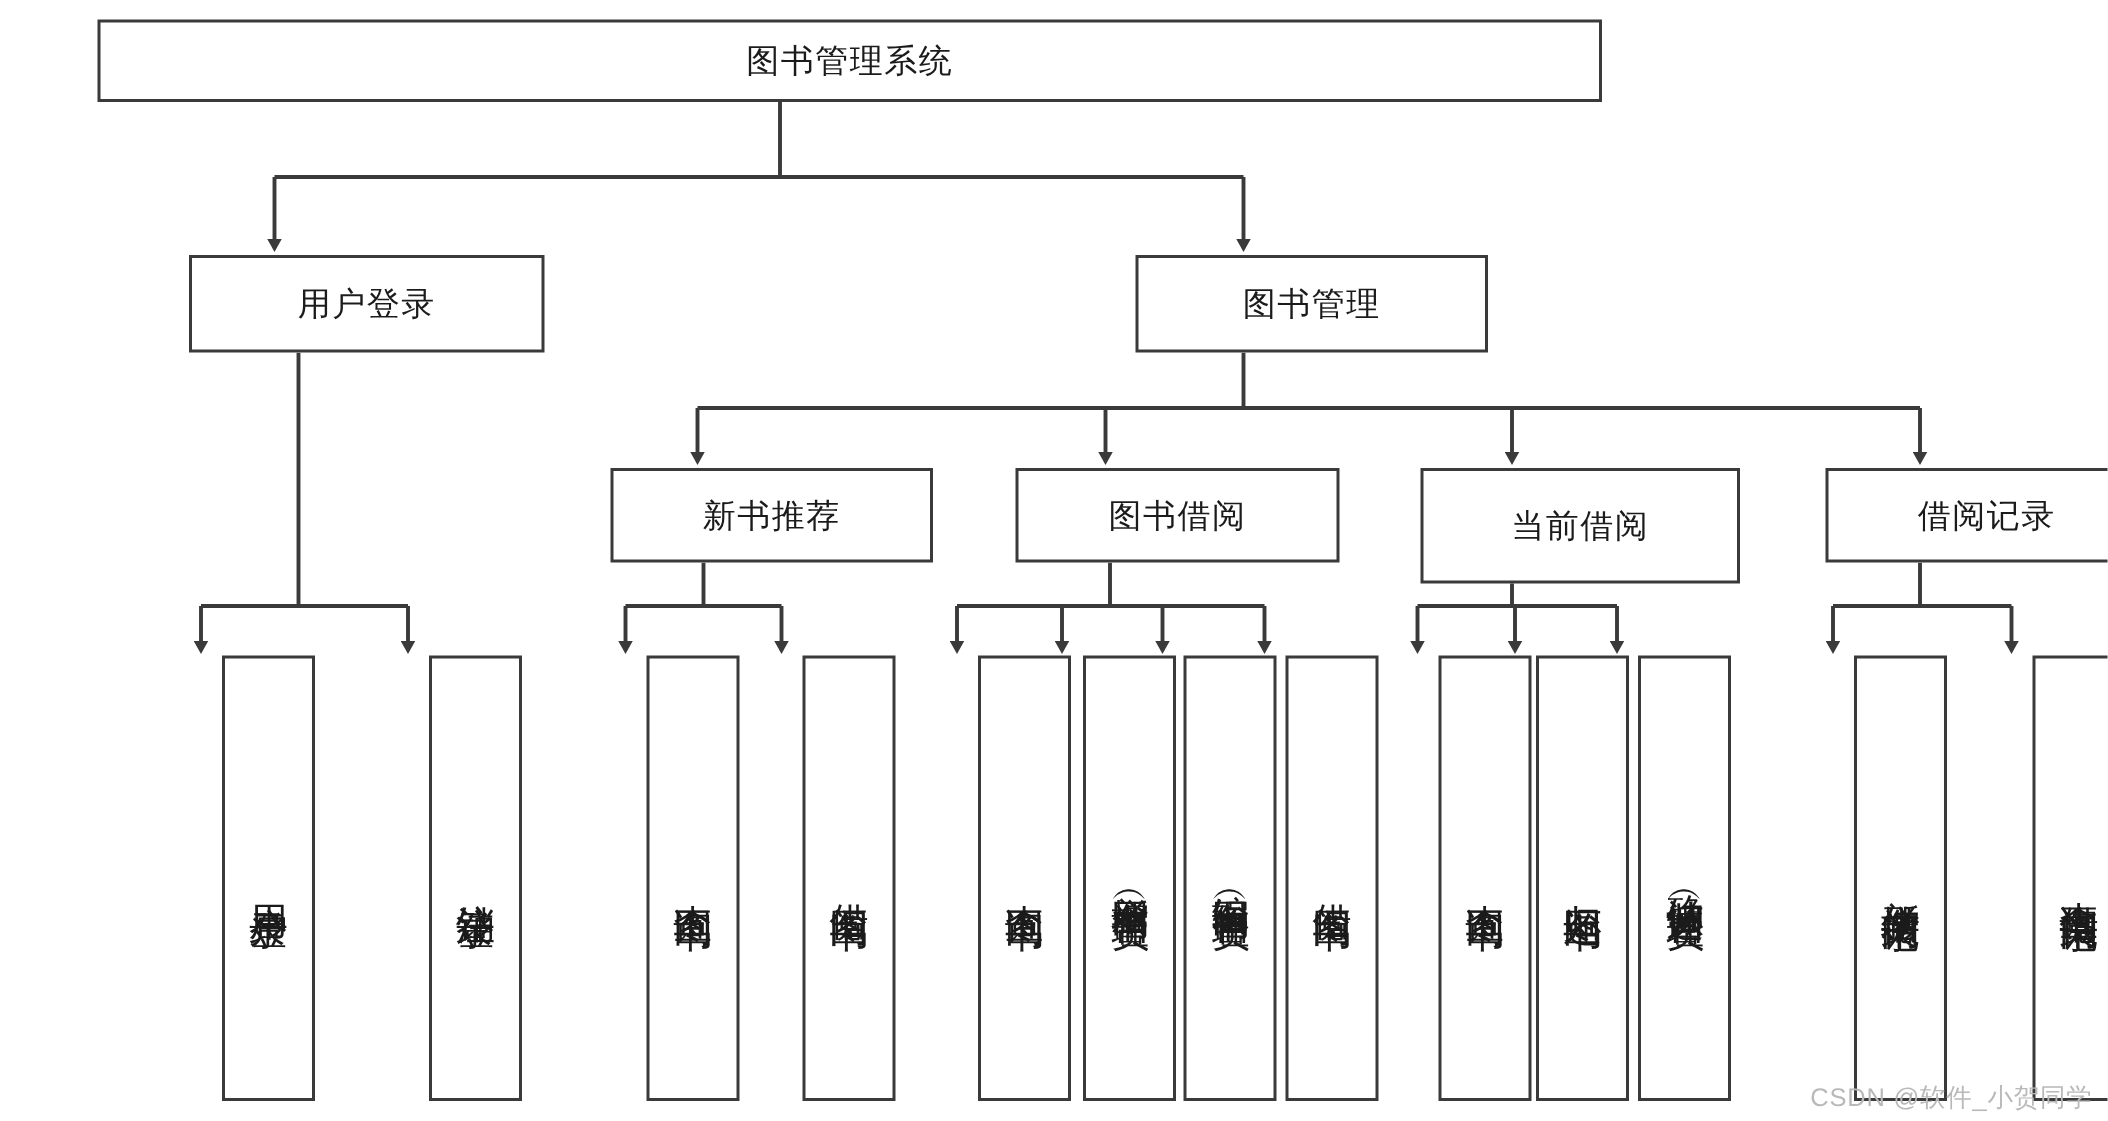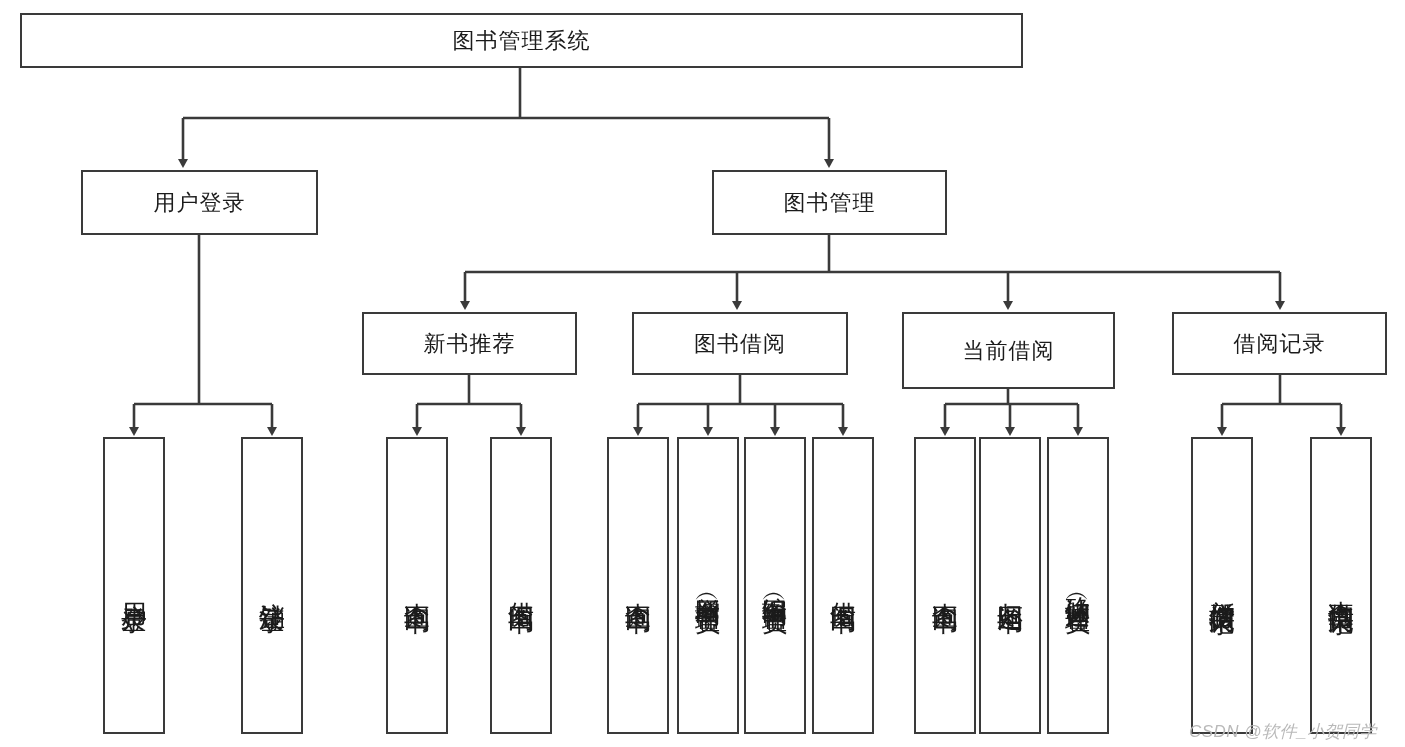--- a/index.html
+++ b/index.html
@@ -14,20 +14,21 @@
   .node{
     position:absolute;
     box-sizing:border-box;
     border:2.5px solid #3a3a3a;
     background:#ffffff;
     display:flex;
     align-items:center;
     justify-content:center;
     color:#1b1b1b;
     z-index:3;
+    margin-left:45px;
   }
   .node .label{
     font-size:22px;
     line-height:1.25;
     letter-spacing:1px;
     white-space:nowrap;
     color:#1b1b1b;
   }
   .node.leaf{
     align-items:center;
@@ -39,28 +40,27 @@
     text-orientation:upright;
     font-size:26px;
     line-height:1.12;
     letter-spacing:2px;
     white-space:normal;
     max-height:100%;
   }
   .node.leaf.tall .label{font-size:25px;}
   .watermark{
     position:absolute;
-    right:28px;
+    right:10px;
     bottom:4px;
     font-size:17px;
     color:#b9b9b9;
     z-index:9;
     white-space:nowrap;
     letter-spacing:0.5px;
-    font-style:italic;
   }
   svg#edges{position:absolute;left:0;top:0;width:1405px;height:747px;z-index:1;}
 </style>
 </head>
 <body>
 
 <div id="diagram">
 
   <svg id="edges" viewBox="0 0 1405 747">
     <defs>

